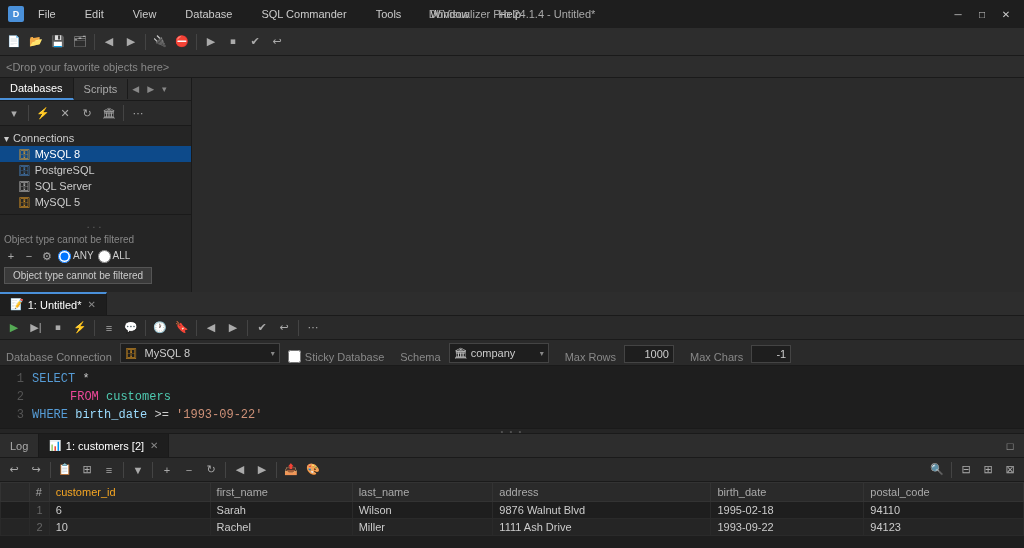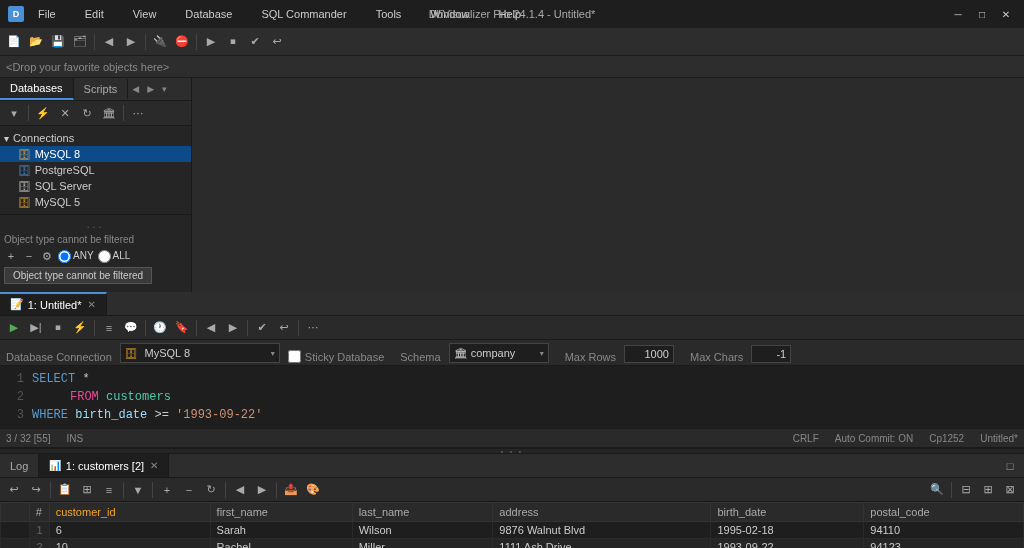--- a/index.html
+++ b/index.html
@@ -321,30 +321,20 @@
       <div class="code-line">
         <span class="line-num">2</span>
         <span><span class="kw-from">FROM</span> <span class="tbl-name">customers</span></span>
       </div>
       <div class="code-line">
         <span class="line-num">3</span>
         <span><span class="kw-where">WHERE</span> <span class="col-name">birth_date</span> <span class="op">&gt;=</span> <span class="str-val">'1993-09-22'</span></span>
       </div>
     </div>
 
-    <div id="editor-status">
-      <span>3 / 32 [55]</span>
-      <span>INS</span>
-      <div class="right">
-        <span>CRLF</span>
-        <span>Auto Commit: ON</span>
-        <span>Cp1252</span>
-        <span>Untitled*</span>
-      </div>
-    </div>
 
     <div id="resize-handle">
       <span>• • •</span>
     </div>
 
     <div id="result-panel">
 
       <div id="result-tabs">
         <div class="result-tab">
           <span>Log</span>

